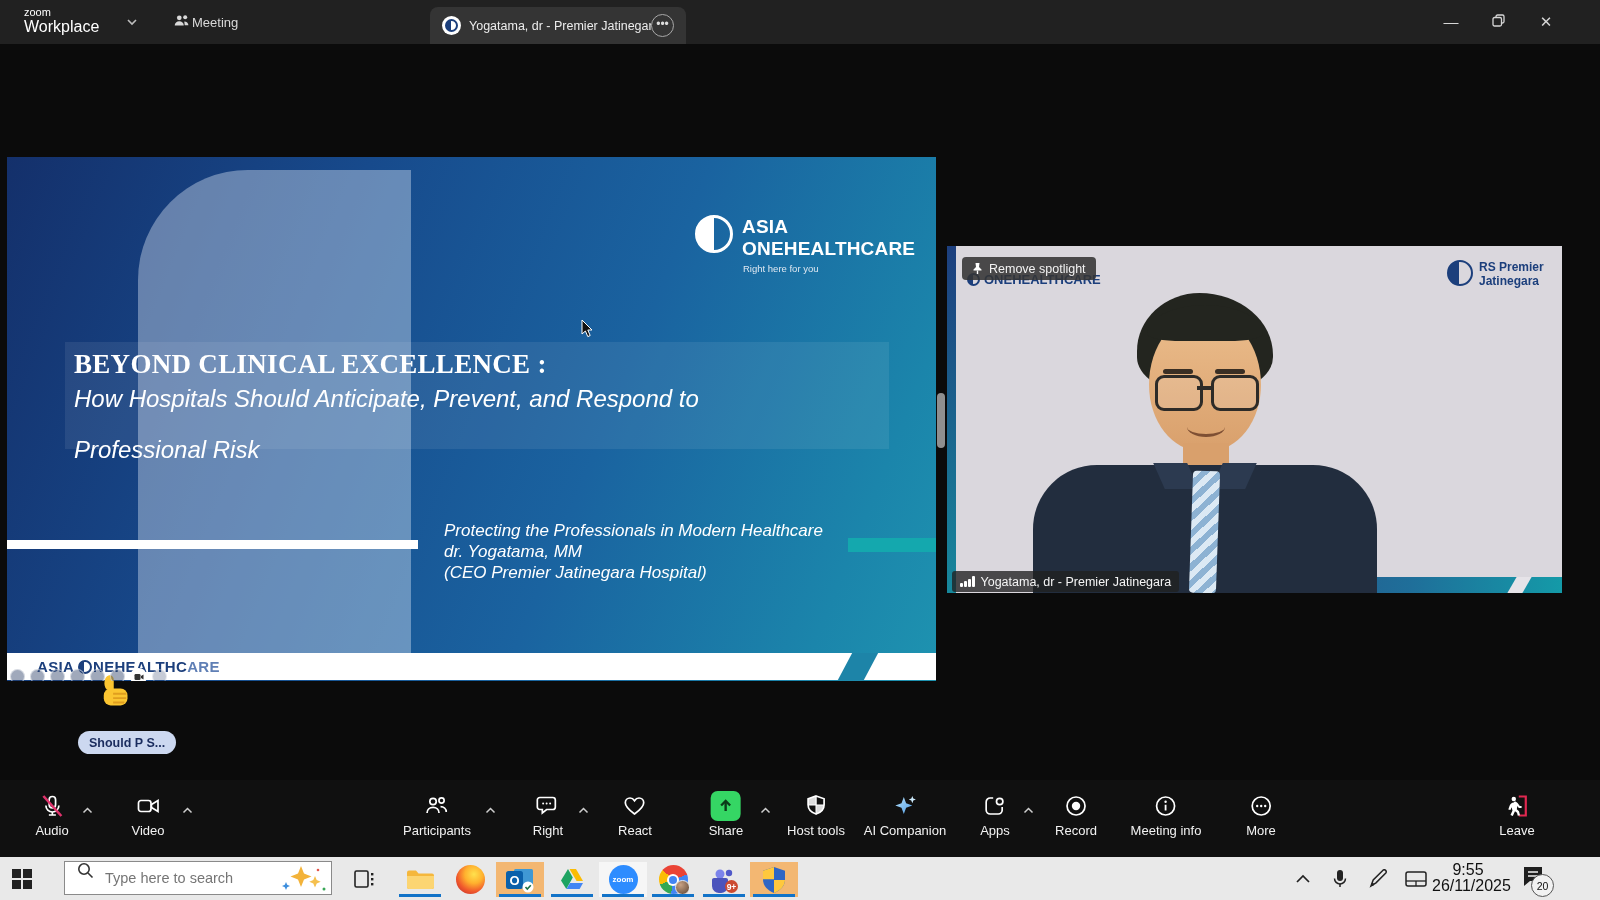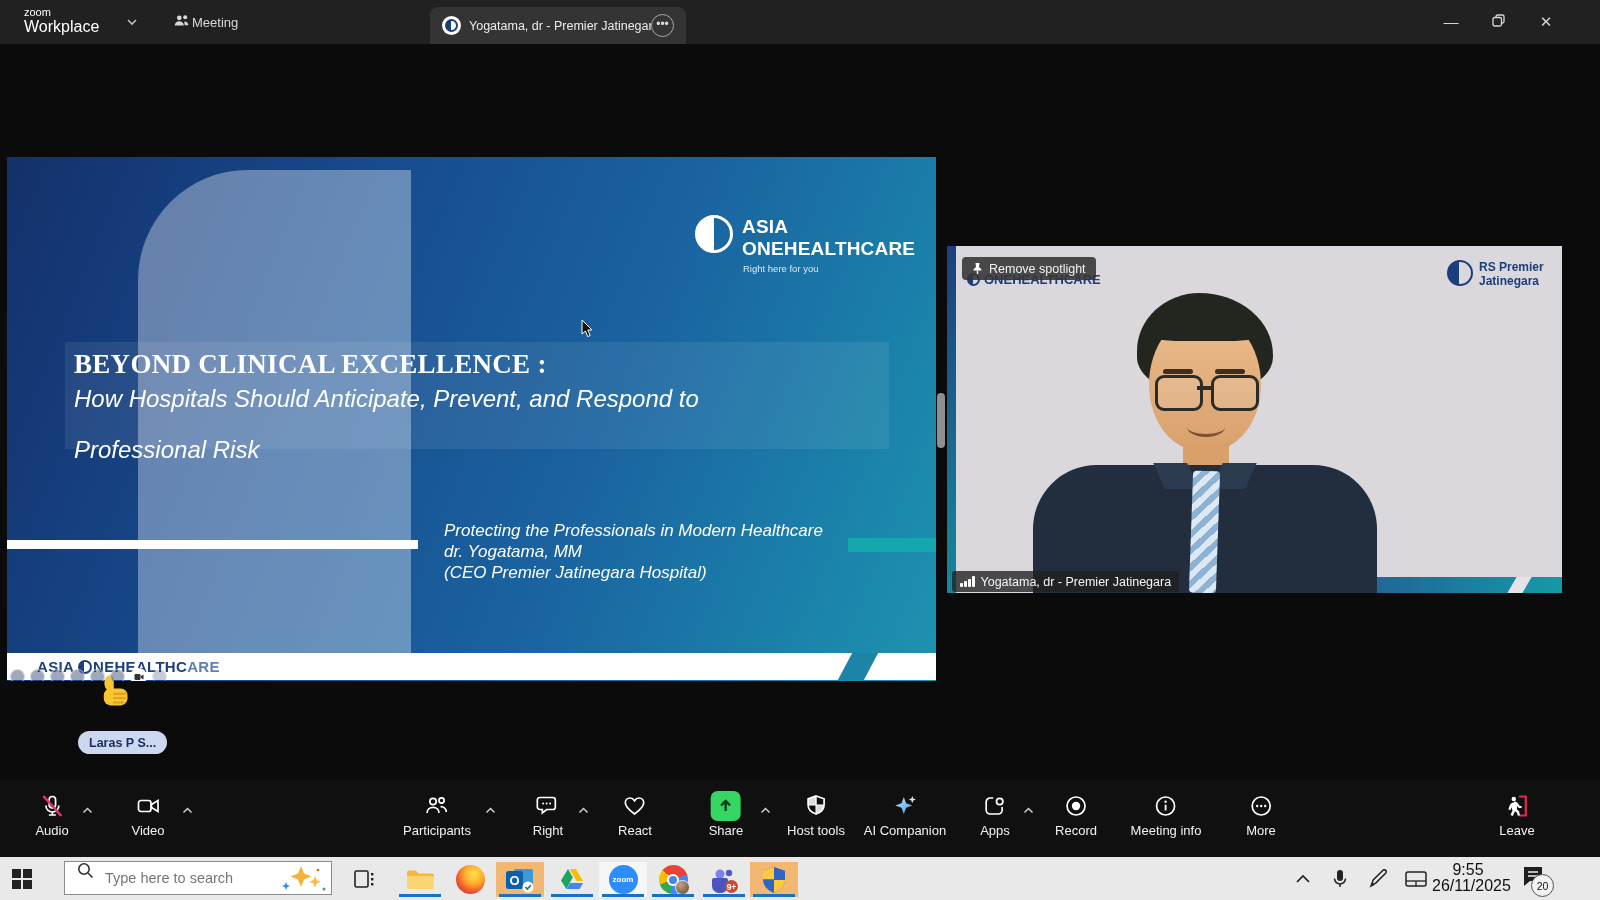--- a/index.html
+++ b/index.html
@@ -250,21 +250,21 @@
   </div>
 
   <div class="abs" style="left:95px;top:671px;">
     <svg width="40" height="40" viewBox="0 0 32 32">
       <path d="M9.5 15 C6 11.5 7.5 4.5 10.8 3.6 c2.6-.7 4.2 1.2 4.2 3.6 V15 z" fill="#fbc531"></path>
       <rect x="7" y="14" width="19" height="13.5" rx="5.5" fill="#fbc531"></rect>
       <path d="M14.5 18.2h10.5 M14.5 21.7h10.5 M14.5 25.2h9" stroke="#e09e1f" stroke-width="1.5" fill="none"></path>
     </svg>
   </div>
   <div class="rx-pill">
-    <span>Laras P S...</span>
+    <span>Should P S...</span>
   </div>
 
   <div class="zoombar">
 
     <div class="tb-item" style="left:52px;">
       <div class="tb-icon">
         <svg width="26" height="26" viewBox="0 0 26 26">
             <g fill="none" stroke="#fff" stroke-width="1.7">
               <rect x="9.8" y="3.5" width="6.4" height="11.5" rx="3.2"></rect>
               <path d="M6.5 12.5a6.5 6.5 0 0 0 13 0"></path>

